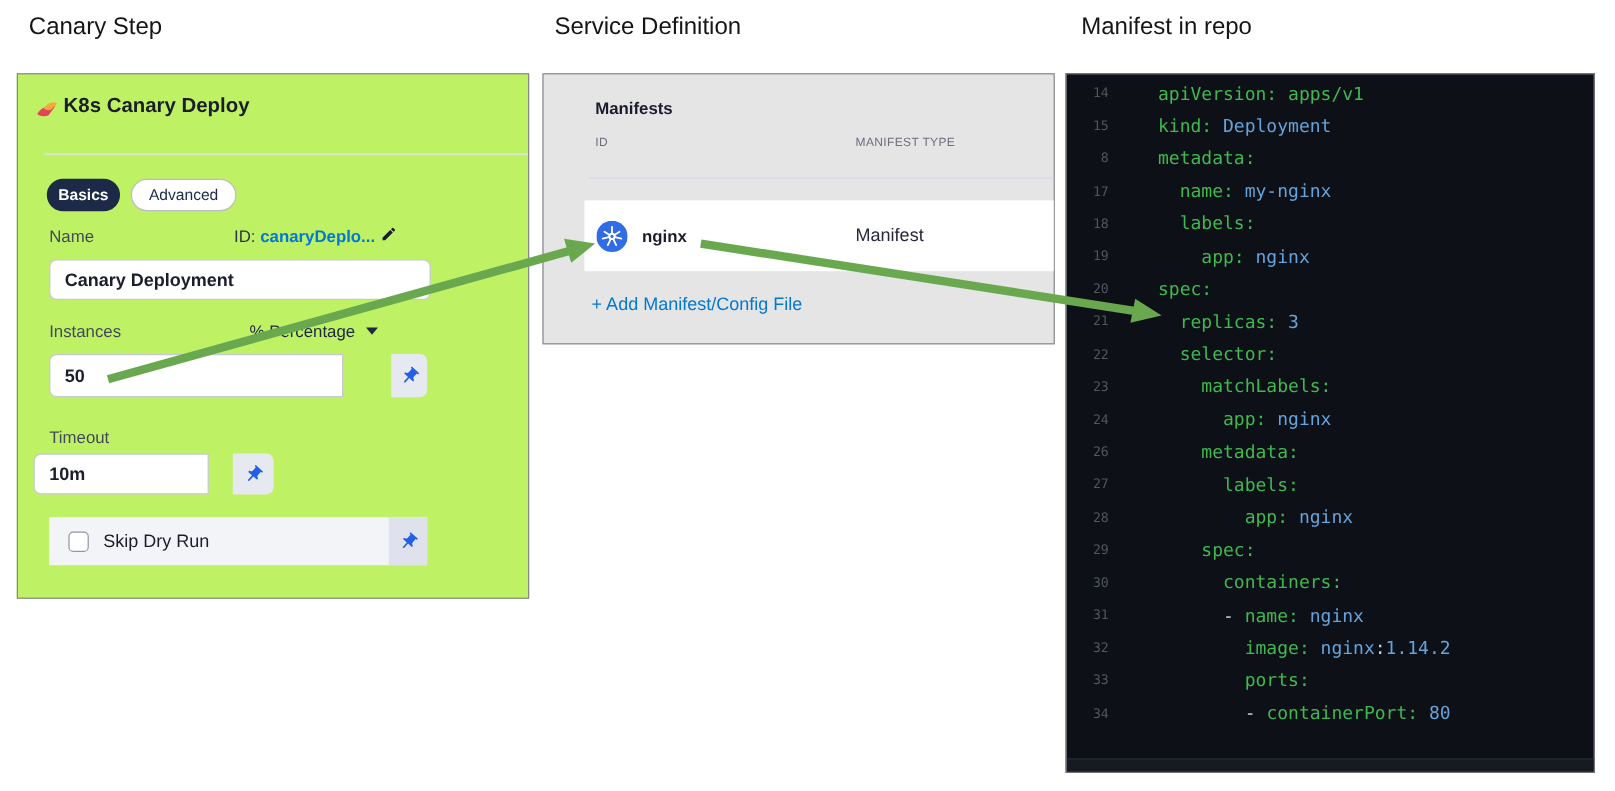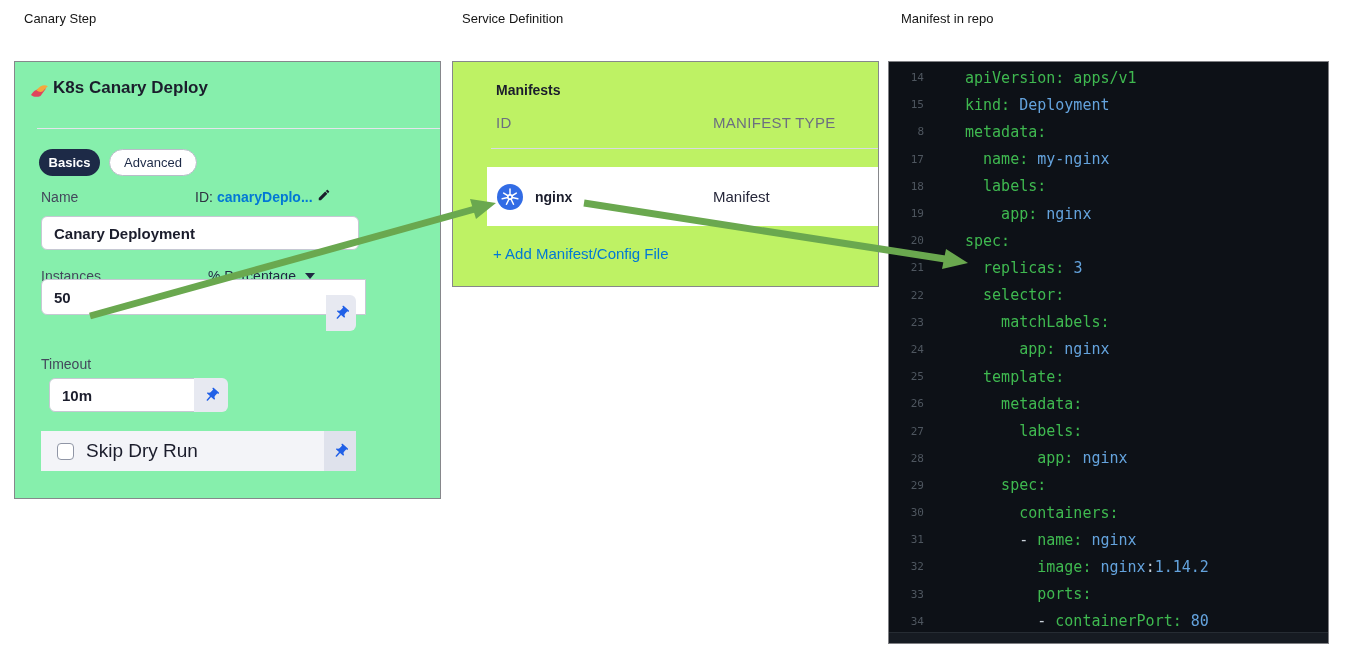--- a/index.html
+++ b/index.html
@@ -1,22 +1,22 @@
 <!DOCTYPE html>
 <html><head>
 <meta charset="utf-8">
 <style>
   * { margin:0; padding:0; box-sizing:border-box; }
   html,body { width:1346px; height:659px; background:#ffffff; overflow:hidden;
     font-family:"Liberation Sans", sans-serif; }
   .stage { position:relative; width:1346px; height:659px; }
 
-  .sec-title { position:absolute; font-size:13px; color:#151515; }
-
-  .panel { position:absolute; border:1px solid #86878b; background:#86efac; }
+  .sec-title { position:absolute; font-size:20px; color:#151515; }
+
+  .panel { position:absolute; border:1px solid #86878b; background:#bef264; }
 
   
   #panel1 { left:14px; top:61px; width:427px; height:438px; }
   .p1-head { position:absolute; left:38px; top:16px; font-size:17px; font-weight:bold; color:#1b1d2c; }
   .p1-bird { position:absolute; left:14px; top:19px; width:20px; height:20px; }
   .p1-div { position:absolute; left:22px; right:0; top:66px; height:1px; background:#e4e5ec; }
   .pill { position:absolute; top:87px; height:27px; border-radius:14px; display:flex; align-items:center; justify-content:center; font-size:13px; font-weight:bold; cursor:pointer; }
   .pill.active { left:24px; width:61px; background:#1d2a47; color:#fff; }
   .pill.inactive { left:94px; width:88px; background:#fff; color:#1d2a47; border:1px solid #b9bcc9; font-weight:normal; }
   .fld-label { position:absolute; font-size:14px; color:#43485c; }
@@ -27,29 +27,29 @@
     font-size:15px; font-weight:600; color:#1b1d2c; padding:16px 12px;
     font-family:"Liberation Sans", sans-serif; }
   .pinbox { position:absolute; background:#e7e9f1; border-radius:0 6px 6px 0;
     display:flex; align-items:center; justify-content:center; cursor:pointer; }
   .pinbox svg { width:17px; height:17px; transform:rotate(42deg); }
   .unitrow { position:absolute; top:206px; left:193px; display:flex; align-items:center; gap:9px;
     font-size:14px; font-weight:500; color:#202843; cursor:pointer; }
   .caret { width:0; height:0; border-left:5px solid transparent; border-right:5px solid transparent; border-top:6px solid #202843; }
   .skiprow { position:absolute; left:26px; top:369px; width:315px; height:40px; background:#f3f4f8; display:flex; align-items:center; }
   .skiprow .cb { width:17px; height:17px; border:1.6px solid #9096a6; border-radius:4px; background:#fff; margin-left:16px; cursor:pointer; }
-  .skiprow .sl { margin-left:12px; font-size:19px; font-weight:500; color:#1b1d2c; }
+  .skiprow .sl { margin-left:12px; font-size:15px; font-weight:500; color:#1b1d2c; }
   .skiprow .pinarea { margin-left:auto; width:32px; height:40px; background:#dfe2ec; display:flex; align-items:center; justify-content:center; cursor:pointer; }
   .skiprow .pinarea svg { width:17px; height:17px; transform:rotate(42deg); }
   .pencil { cursor:pointer; }
 
   
-  #panel2 { left:452px; top:61px; width:427px; height:226px; background:#bef264; }
+  #panel2 { left:452px; top:61px; width:427px; height:226px; background:#e5e5e5; }
   .p2-head { position:absolute; left:43px; top:20px; font-size:14px; font-weight:bold; color:#1b1d2c; }
-  .p2-col { position:absolute; top:52px; font-size:15px; color:#6c6f80; letter-spacing:.3px; }
+  .p2-col { position:absolute; top:52px; font-size:10px; color:#6c6f80; letter-spacing:.3px; }
   .p2-sep { position:absolute; left:38px; right:0; top:86px; height:1px; background:#d8dae3; }
   .p2-row { position:absolute; left:34px; right:0; top:105px; height:59px; background:#ffffff; display:flex; align-items:center; cursor:pointer; }
   .k8s { width:26px; height:26px; margin-left:10px; flex:0 0 auto; }
   .p2-rowid { margin-left:12px; font-size:14px; font-weight:bold; color:#1b1d2c; }
   .p2-rowtype { position:absolute; left:226px; font-size:15px; color:#26273a; }
   .p2-add { position:absolute; left:40px; top:183px; font-size:15px; font-weight:500; color:#0278d5; cursor:pointer; }
 
   
   #panel3 { left:888px; top:61px; width:441px; height:583px; background:#0d1117; border:1px solid #7f8084; overflow:hidden; }
   .code-wrap { position:absolute; left:0; top:2px; right:0; }
@@ -95,29 +95,29 @@
           </svg>
       </span>
     </div>
     <input class="tinput" style="left: 26px; top: 154px; width: 318px; height: 33px;" value="Canary Deployment">
 
     <div class="fld-label" style="left:26px; top:206px;">Instances</div>
     <div class="unitrow">
       <span>% Percentage</span>
       <span class="caret"></span>
     </div>
-    <input class="tinput" style="left: 26px; top: 217px; width: 325px; height: 36px; border-radius: 6px 0px 0px 6px;" value="50">
+    <input class="tinput" style="left: 26px; top: 233px; width: 245px; height: 36px; border-radius: 6px 0px 0px 6px;" value="50">
     <div class="pinbox" style="left:311px; top:233px; width:30px; height:36px;">
       <svg viewBox="0 0 24 24" fill="#2160e7">
           <path d="M16 9V4h1c.55 0 1-.45 1-1s-.45-1-1-1H7c-.55 0-1 .45-1 1s.45 1 1 1h1v5c0 1.66-1.34 3-3 3v2h5.97v7l1 1 1-1v-7H19v-2c-1.66 0-3-1.34-3-3z"></path>
         </svg>
     </div>
 
     <div class="fld-label" style="left:26px; top:294px;">Timeout</div>
-    <input class="tinput" style="left: 34px; top: 316px; width: 146px; height: 34px; border-radius: 6px 0px 0px 6px;" value="10m">
+    <input class="tinput" style="left: 13px; top: 316px; width: 146px; height: 34px; border-radius: 6px 0px 0px 6px;" value="10m">
     <div class="pinbox" style="left:179px; top:316px; width:34px; height:34px;">
       <svg viewBox="0 0 24 24" fill="#2160e7">
           <path d="M16 9V4h1c.55 0 1-.45 1-1s-.45-1-1-1H7c-.55 0-1 .45-1 1s.45 1 1 1h1v5c0 1.66-1.34 3-3 3v2h5.97v7l1 1 1-1v-7H19v-2c-1.66 0-3-1.34-3-3z"></path>
         </svg>
     </div>
 
     <div class="skiprow">
       <span class="cb"></span>
       <span class="sl">Skip Dry Run</span>
       <span class="pinarea">
@@ -198,24 +198,20 @@
         </div>
         <div class="code-line">
           <span class="ln">23</span>
           <span class="code"><span class="c-k">    matchLabels:</span></span>
         </div>
         <div class="code-line">
           <span class="ln">24</span>
           <span class="code"><span class="c-k">      app:</span><span class="c-p"> </span><span class="c-v">nginx</span></span>
         </div>
         <div class="code-line">
-          <span class="ln">25</span>
-          <span class="code"><span class="c-k">  template:</span></span>
-        </div>
-        <div class="code-line">
           <span class="ln">26</span>
           <span class="code"><span class="c-k">    metadata:</span></span>
         </div>
         <div class="code-line">
           <span class="ln">27</span>
           <span class="code"><span class="c-k">      labels:</span></span>
         </div>
         <div class="code-line">
           <span class="ln">28</span>
           <span class="code"><span class="c-k">        app:</span><span class="c-p"> </span><span class="c-v">nginx</span></span>

